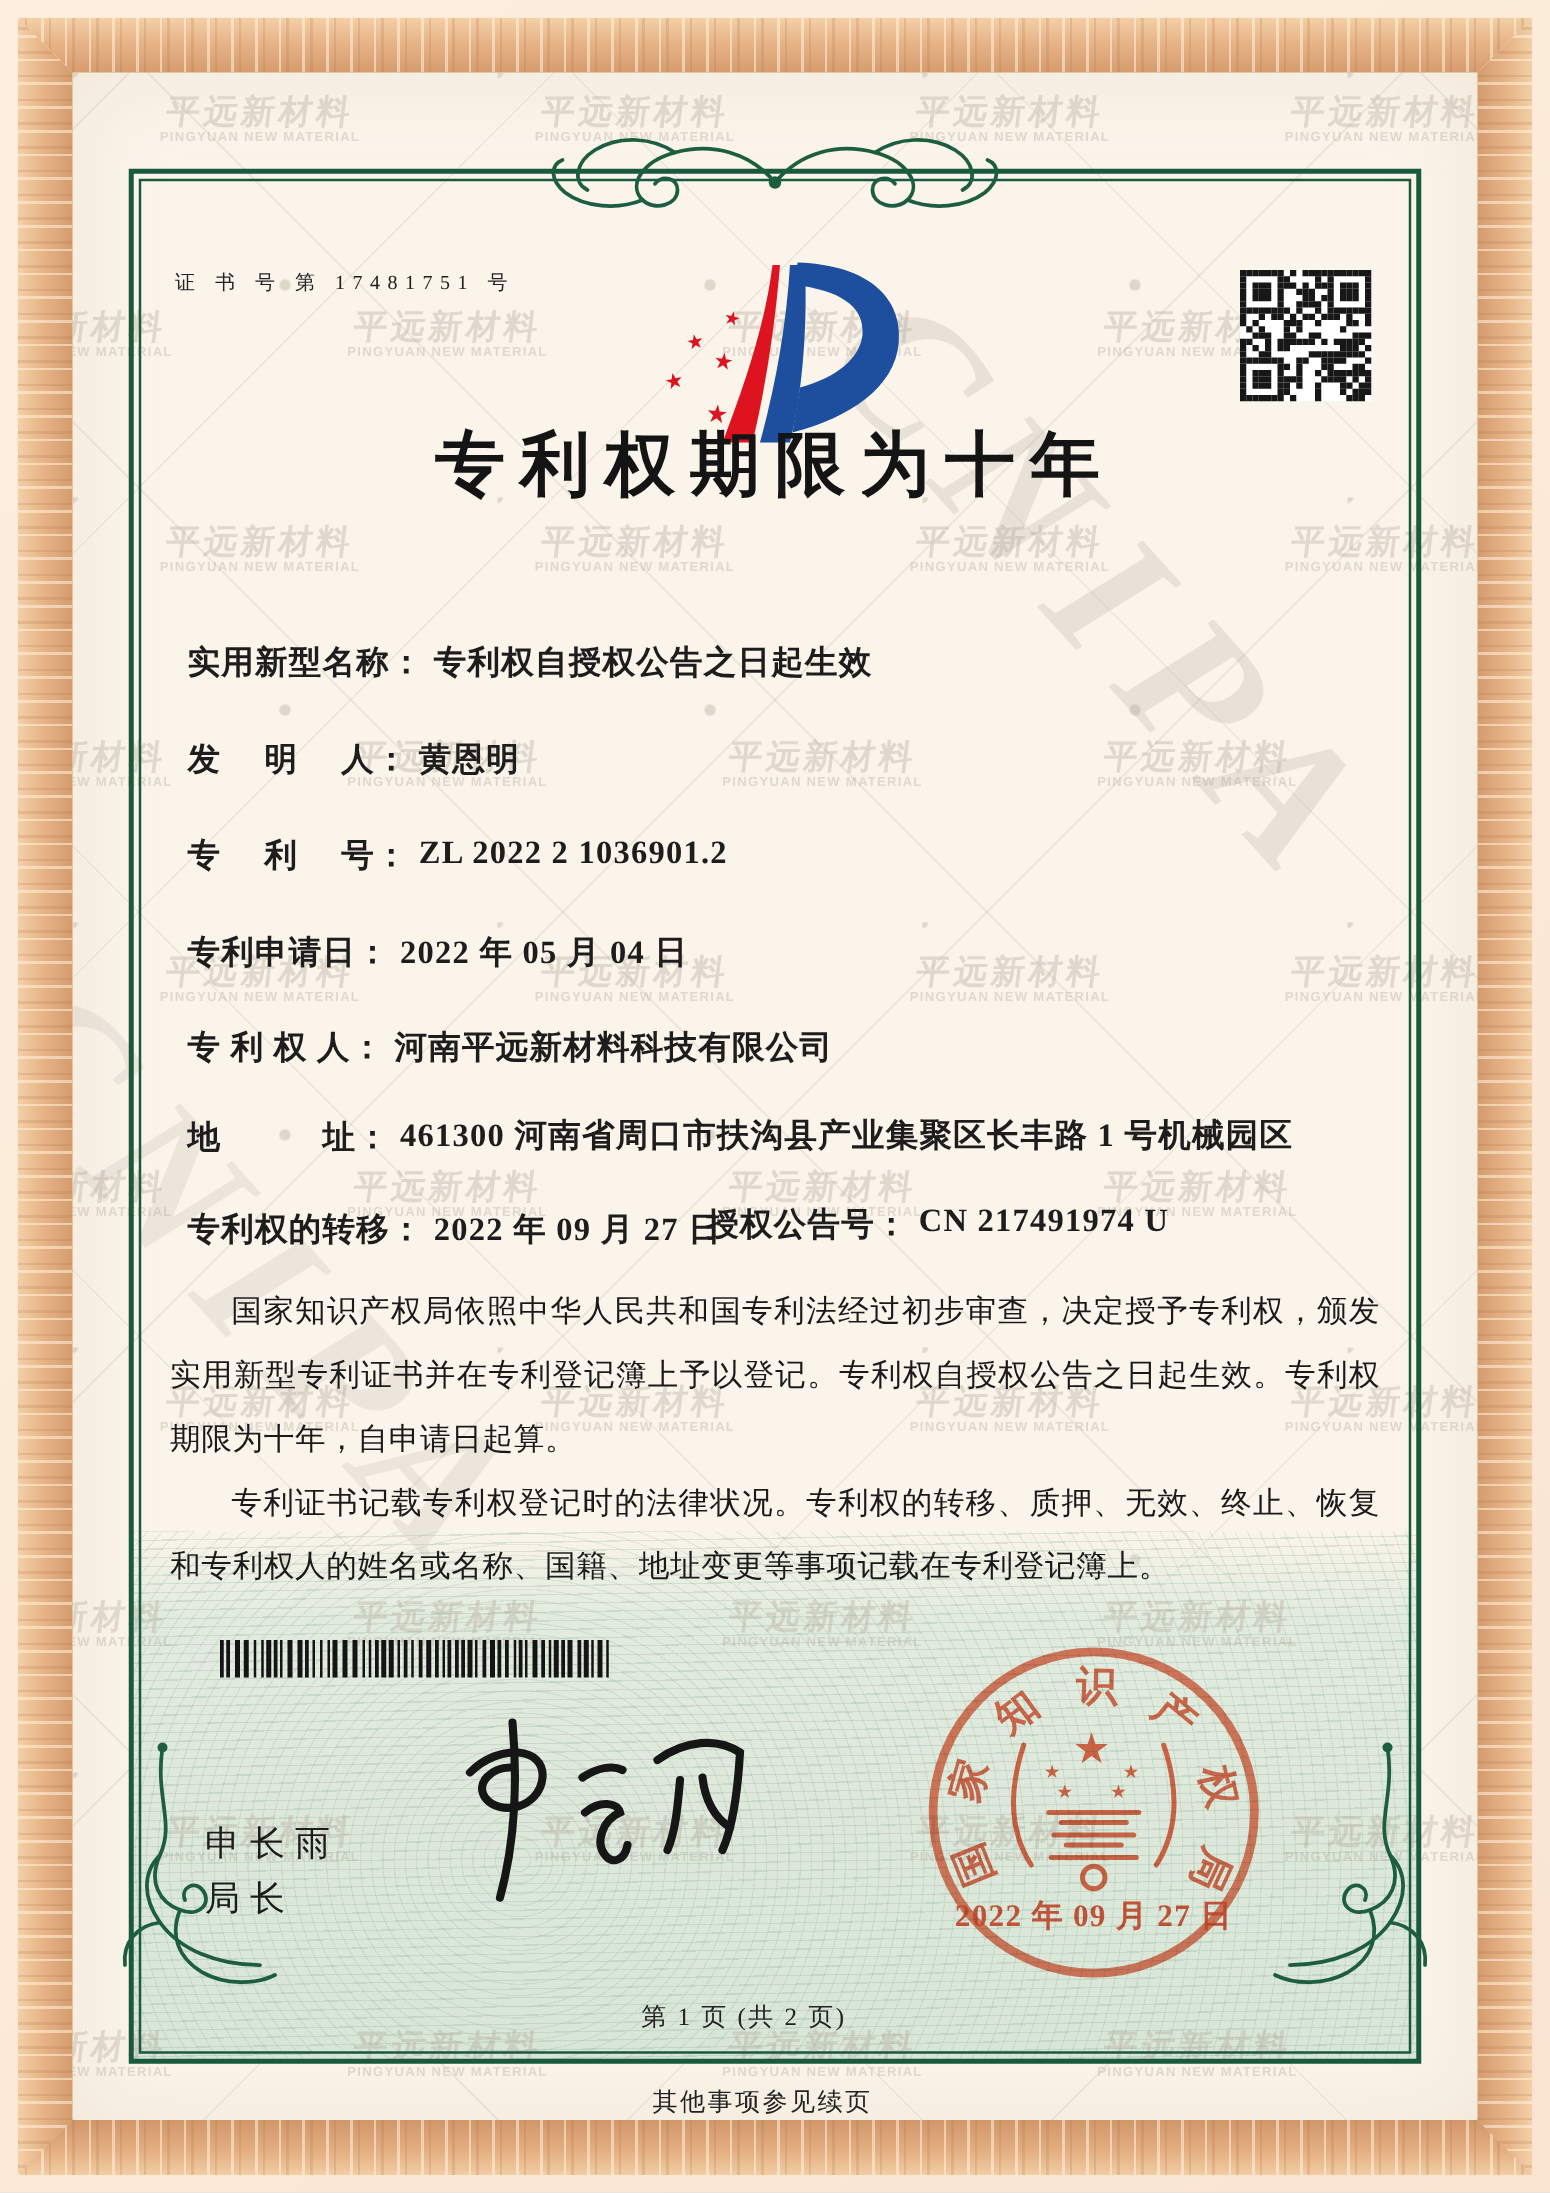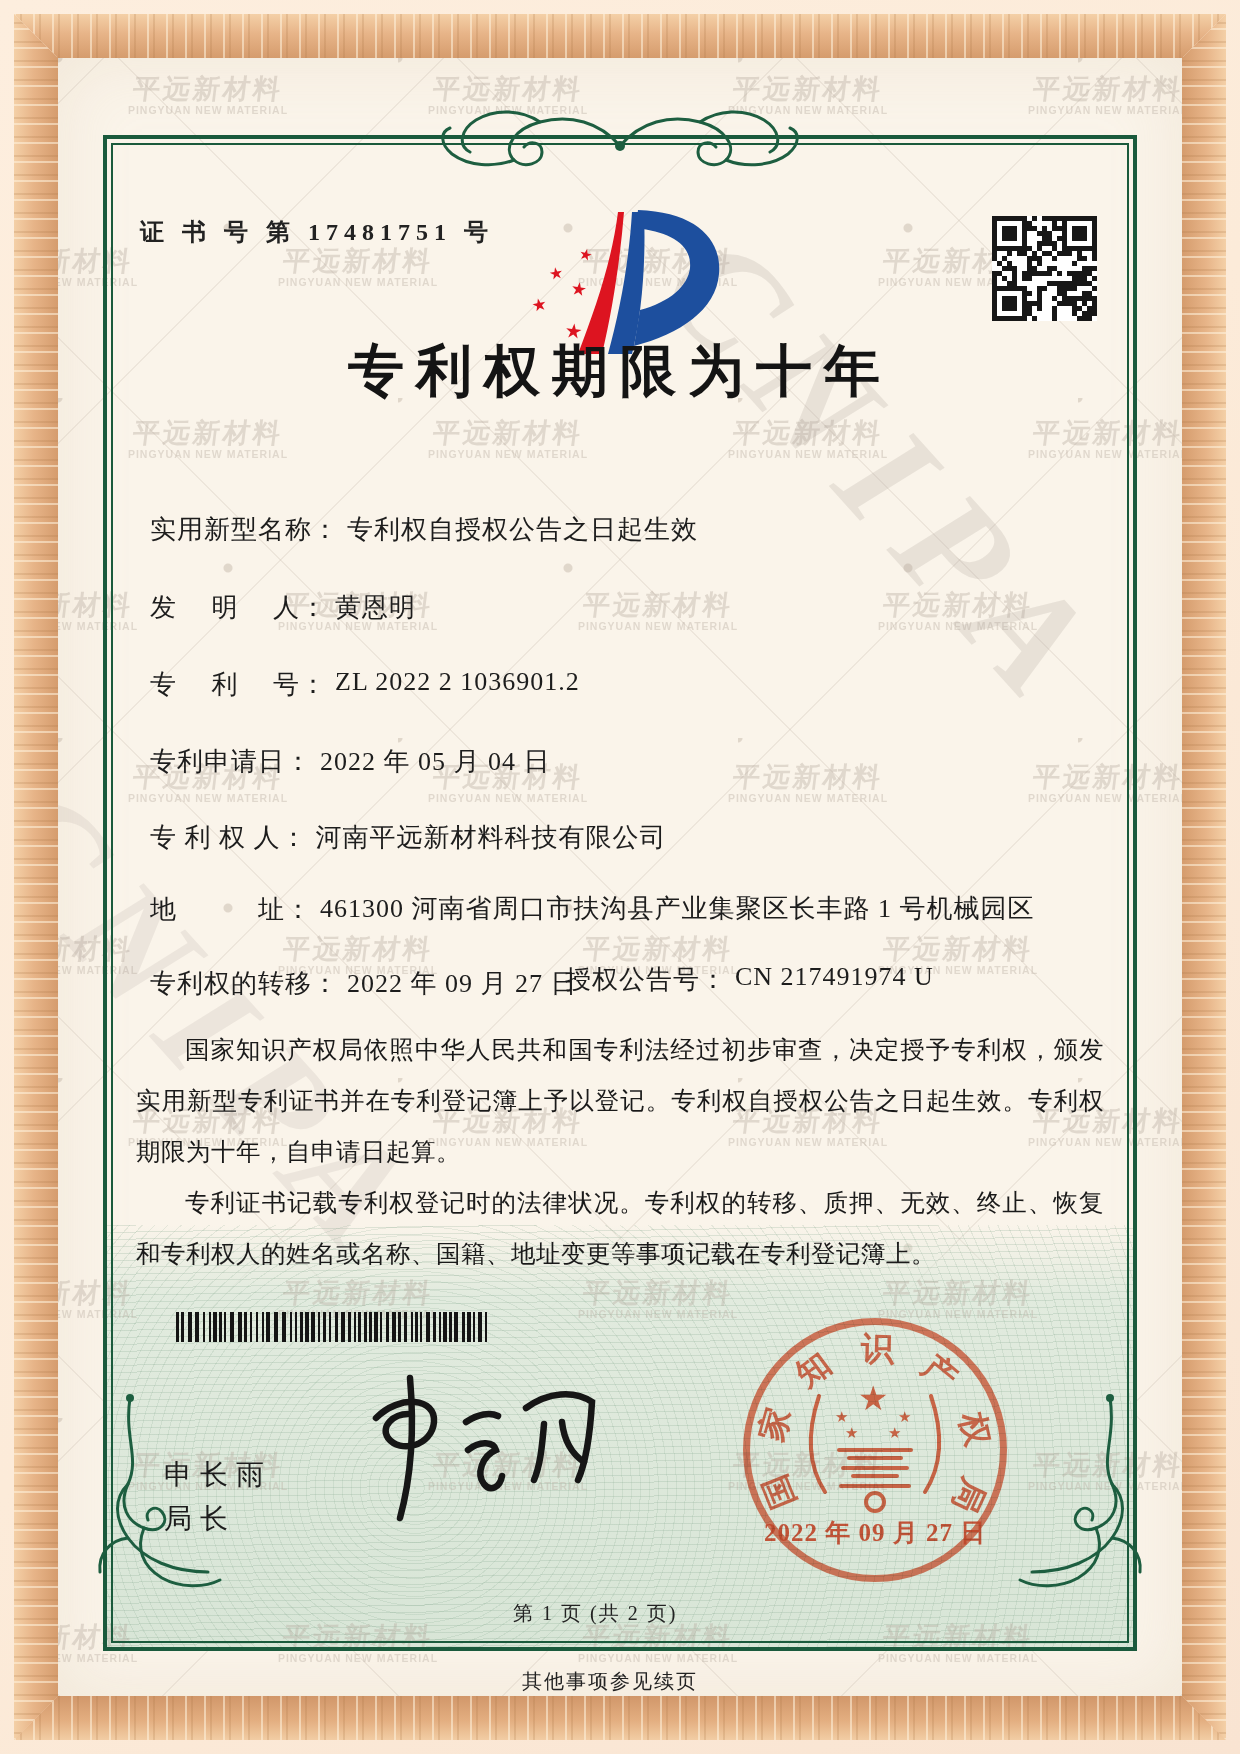--- a/index.html
+++ b/index.html
@@ -48,28 +48,28 @@
       repeating-radial-gradient(circle at 30% 62%, rgba(120,160,132,.16) 0 1px, rgba(0,0,0,0) 1px 9px),
       repeating-linear-gradient(179deg, rgba(122,160,134,.22) 0 1px, rgba(0,0,0,0) 1px 7px),
       linear-gradient(180deg, rgba(221,233,220,0) 0, rgba(221,233,220,.85) 70px, rgba(213,228,213,.92) 100%);}
   
   .border-frame{position:absolute;left:103px;top:135px;width:1034px;height:1516px;box-sizing:border-box;
     border:4px solid #1a5a3c;z-index:4;pointer-events:none;}
   .border-frame::after{content:"";position:absolute;inset:4px;border:2px solid #1a5a3c;}
   .orn{position:absolute;z-index:5;pointer-events:none;}
   
   .abs{position:absolute;z-index:6;}
-  .cert-no{left:140px;top:216px;font-size:24px;letter-spacing:6px;color:#222;font-weight:bold;}
+  .cert-no{left:140px;top:216px;font-size:16px;letter-spacing:6px;color:#222;}
   .logo{left:520px;top:182px;}
   .qr{left:992px;top:216px;width:105px;height:105px;background:#fff;display:grid;
       grid-template-columns:repeat(21,5px);grid-template-rows:repeat(21,5px);}
   .qr b{display:block;} .qr b.on{background:#171717;}
   .title{left:103px;width:1034px;top:334px;text-align:center;font-size:56px;font-weight:bold;
          letter-spacing:12px;color:#141414;}
-  .row{position:absolute;left:150px;display:flex;font-size:26px;color:#1d1d1d;z-index:6;}
+  .row{position:absolute;left:150px;display:flex;font-size:26px;color:#1d1d1d;z-index:6;font-weight:bold;}
   .row .lbl{white-space:pre;letter-spacing:1px;}
   .row .val{margin-left:8px;letter-spacing:1px;}
   .row-addr .val{width:775px;line-height:33px;}
   .paras{left:136px;top:1024px;width:968px;font-size:24.5px;line-height:51px;text-align:justify;color:#1a1a1a;}
   .paras p{margin:0;text-indent:2em;letter-spacing:.5px;}
   .barcode{left:176px;top:1312px;width:320px;height:30px;display:flex;}
   .barcode i{display:block;height:100%;background:#141414;}
   .signer{left:164px;font-family:"Liberation Sans","DejaVu Sans",sans-serif;font-size:28px;
           letter-spacing:8px;color:#1c1c1c;}
   .signature{left:348px;top:1362px;}

